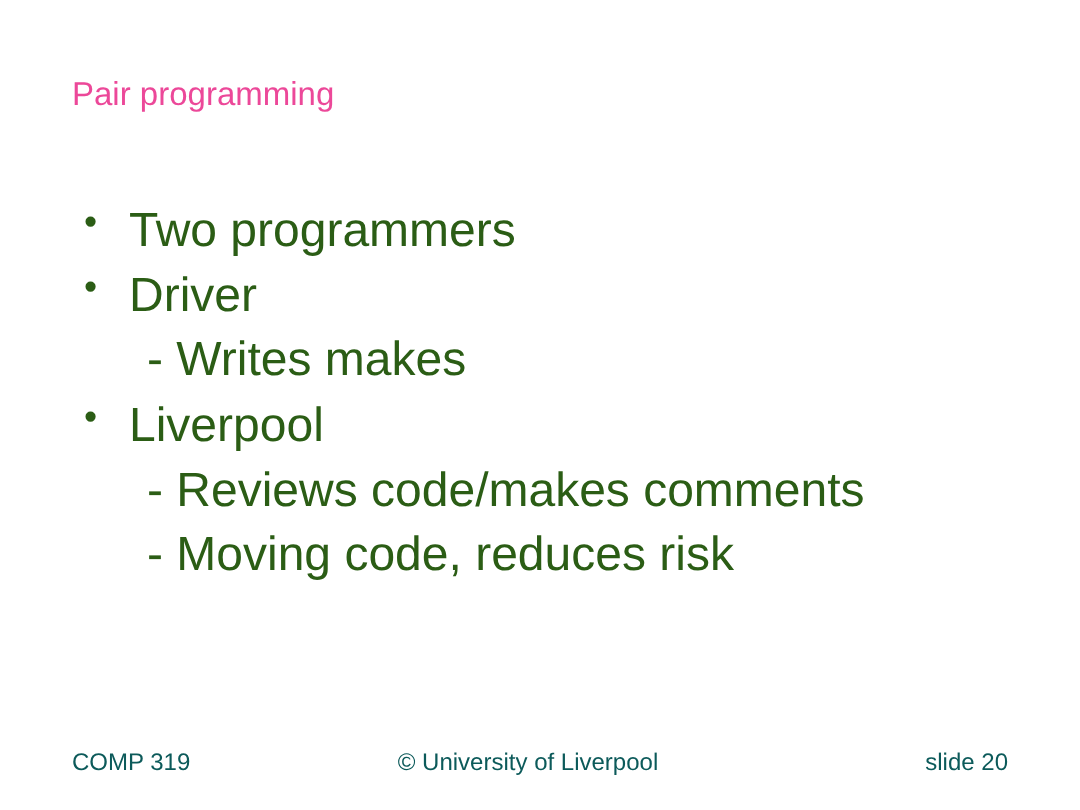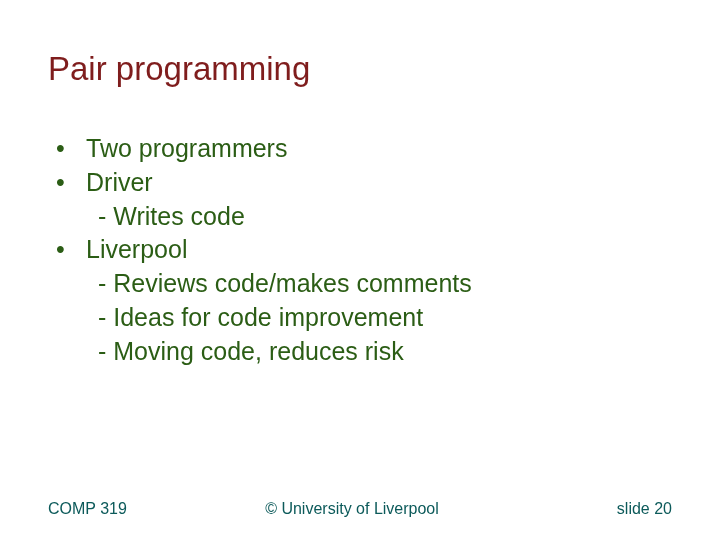--- a/index.html
+++ b/index.html
@@ -14,31 +14,31 @@
   .slide {
     position: relative;
     width: 720px;
     height: 540px;
     box-sizing: border-box;
   }
   .title {
     position: absolute;
     top: 50px;
     left: 48px;
-    font-size: 33px;
-    color: #7f1d1d;
+    font-size: 22px;
+    color: #ec4899;
     font-weight: 400;
   }
   .body {
     position: absolute;
     top: 132px;
     left: 50px;
     right: 60px;
     color: #2b5d15;
-    font-size: 25px;
+    font-size: 32px;
     line-height: 1.35;
     font-weight: 400;
   }
   .body ul {
     list-style: none;
     padding: 0;
     margin: 0;
   }
   .body li.bullet {
     position: relative;
@@ -81,24 +81,23 @@
 <body>
 
 <div class="slide">
 
   <div class="title">Pair programming</div>
 
   <div class="body">
     <ul>
       <li class="bullet"><span>Two programmers</span></li>
       <li class="bullet"><span>Driver</span></li>
-      <div class="sub">- Writes code</div>
+      <div class="sub">- Writes makes</div>
       <li class="bullet"><span>Liverpool</span></li>
       <div class="sub">- Reviews code/makes comments</div>
-      <div class="sub">- Ideas for code improvement</div>
       <div class="sub">- Moving code, reduces risk</div>
     </ul>
   </div>
 
   <div class="footer">
     <span class="left">COMP 319</span>
     <span class="center">© University of Liverpool</span>
     <span class="right">slide 20</span>
   </div>
 

